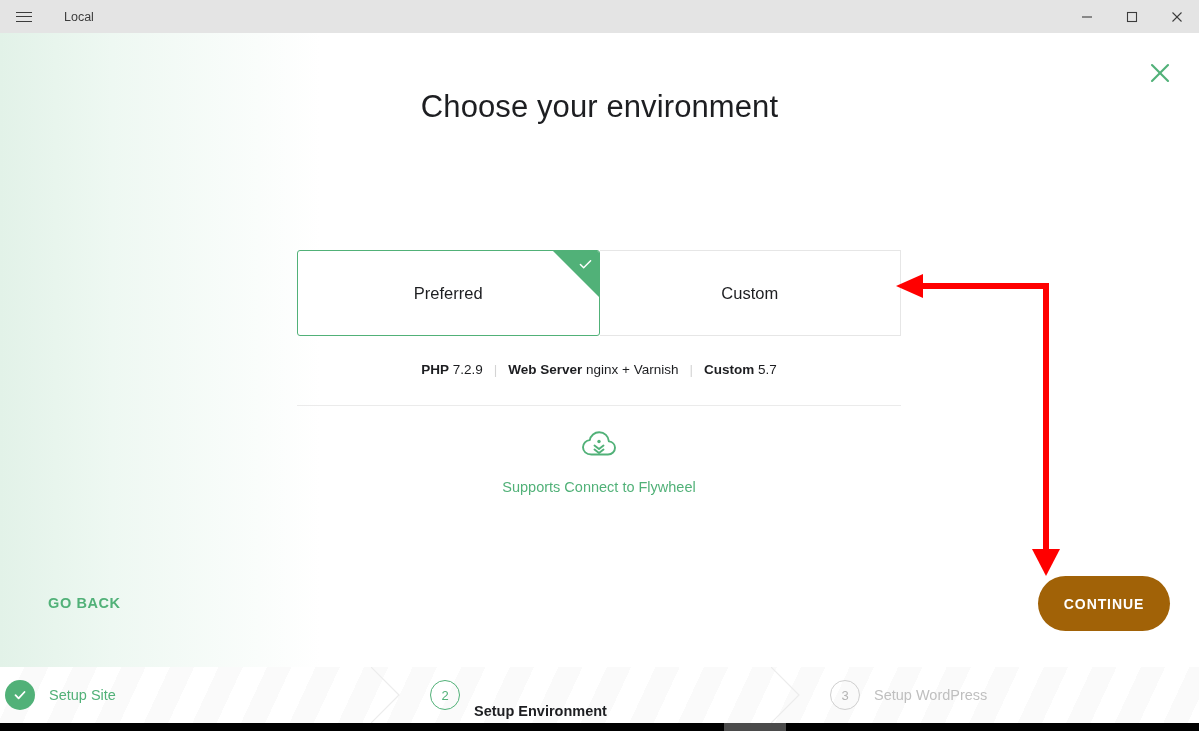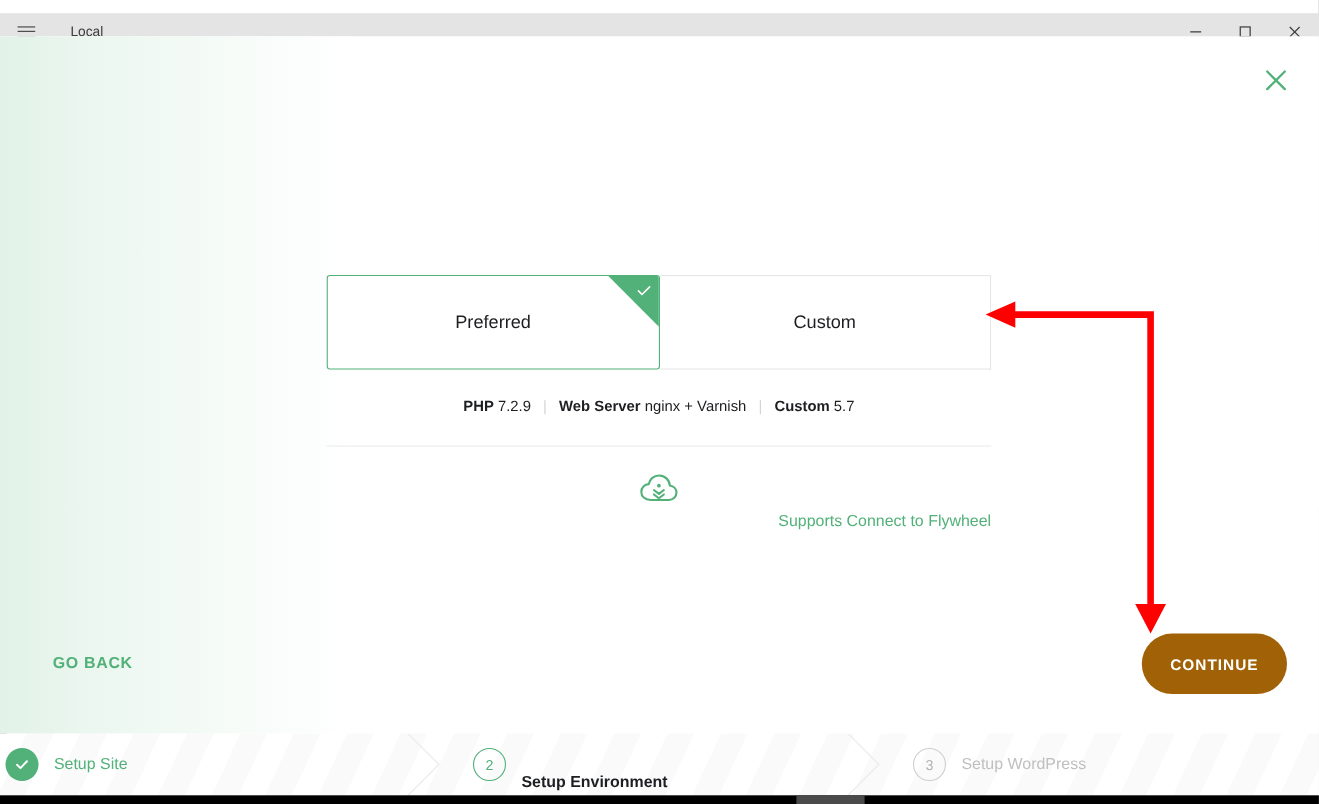--- a/index.html
+++ b/index.html
@@ -58,21 +58,20 @@
   }
 
   
   .titlebar {
     position: absolute;
     left: 0; top: 0;
     width: 1199px; height: 33px;
     background: #e4e4e4;
     display: flex;
     align-items: center;
-    margin-top: 12px;
   }
   .tb-hamburger {
     width: 48px; height: 33px;
     display: flex; align-items: center; justify-content: center;
     cursor: pointer;
   }
   .tb-hamburger span {
     display: block;
     width: 16px; height: 10px;
     position: relative;
@@ -212,25 +211,24 @@
     width: 604px; height: 1px;
     background: #ebebeb;
   }
 
   .flywheel {
     margin-top: 24px;
     text-align: center;
   }
   .flywheel-icon { display: inline-block; }
   .flywheel-text {
-    margin-top: 1px;
+    margin-top: 15px;
     font-size: 14.5px;
     color: #51b178;
     cursor: pointer;
-    text-align: right;
   }
 
   
   .go-back {
     position: absolute;
     left: 48px; top: 562px;
     font-size: 14.5px;
     font-weight: 700;
     letter-spacing: 0.6px;
     color: #51b178;
@@ -361,20 +359,21 @@
 
   <div class="content">
 
     <div class="close-x">
       <svg width="22" height="22" viewBox="0 0 22 22">
         <line x1="3" y1="3" x2="19" y2="19" stroke="#51b178" stroke-width="2.1" stroke-linecap="round"></line>
         <line x1="19" y1="3" x2="3" y2="19" stroke="#51b178" stroke-width="2.1" stroke-linecap="round"></line>
       </svg>
     </div>
 
+    <div class="page-title">Choose your environment</div>
 
     <div class="env-panel">
 
       <div class="tabs">
         <div class="tab active">
           <span>Preferred</span>
           <div class="tab-corner"></div>
           <svg class="tab-corner-check" viewBox="0 0 14 14">
             <polyline points="1.5,7 5,10.5 12.5,3" fill="none" stroke="#ffffff" stroke-width="1.6" stroke-linecap="round" stroke-linejoin="round"></polyline>
           </svg>

